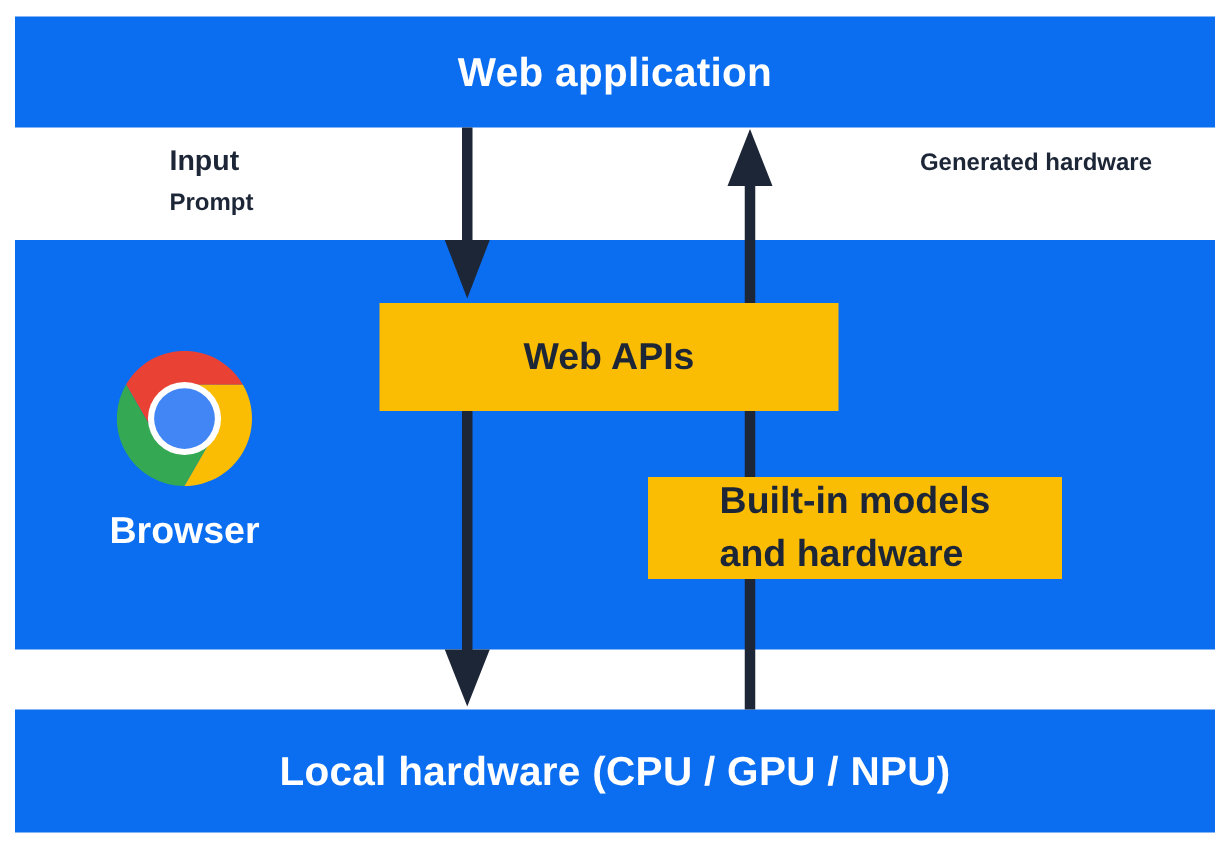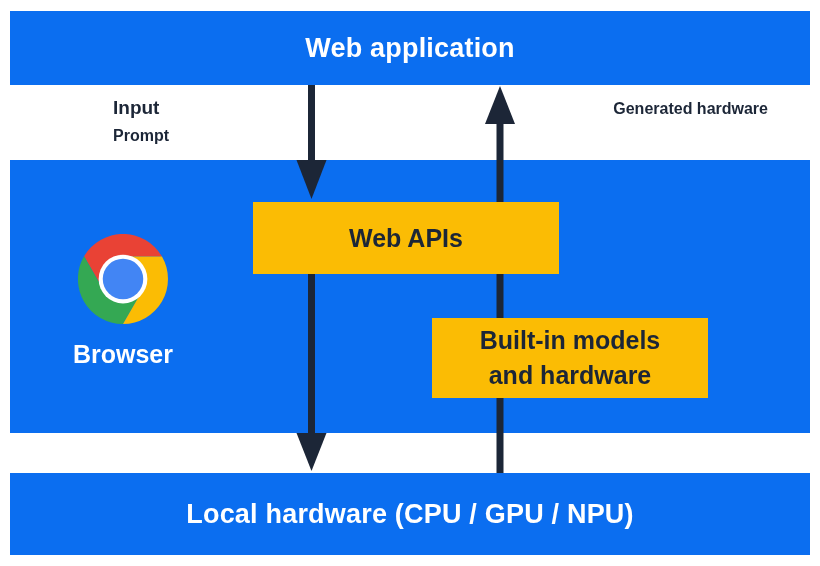--- a/index.html
+++ b/index.html
@@ -51,26 +51,25 @@
   .io-input{left:113px;text-align:left;}
   .io-output{right:52px;text-align:right;}
   .arrow-layer{
     position:absolute;left:0;top:0;width:820px;height:566px;
     z-index:2;pointer-events:none;
   }
   .yellow-box{
     position:absolute;z-index:3;
     background:var(--accent-yellow);
     display:flex;align-items:center;justify-content:center;
-    text-align:center;
     color:var(--dark-navy);
     font-weight:bold;
   }
   .web-apis-box{left:253px;top:202px;width:306px;height:72px;font-size:25px;}
-  .builtin-box{left:432px;top:318px;width:276px;height:80px;font-size:25px;line-height:35px;}
+  .builtin-box{left:432px;top:318px;width:276px;height:68px;font-size:25px;line-height:35px;}
   .chrome-logo{
     position:absolute;left:78px;top:234px;
     width:90px;height:90px;z-index:3;
   }
   .browser-label{
     position:absolute;left:48px;top:340px;width:150px;
     text-align:center;z-index:3;
     color:var(--white);font-size:25px;font-weight:bold;
   }
 </style>

